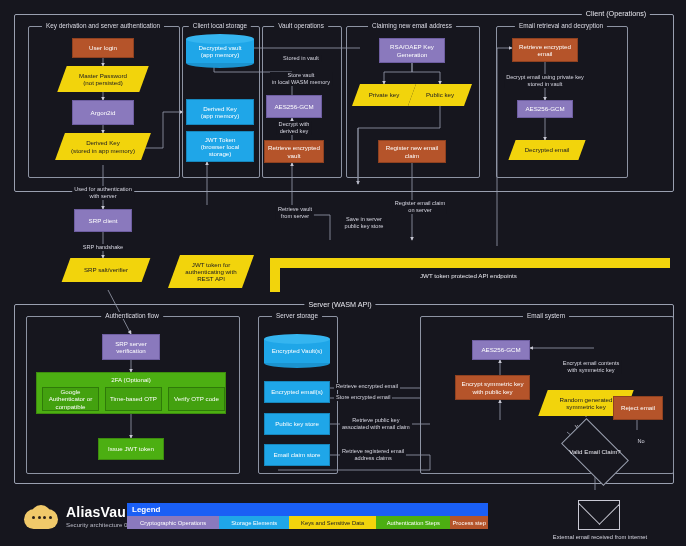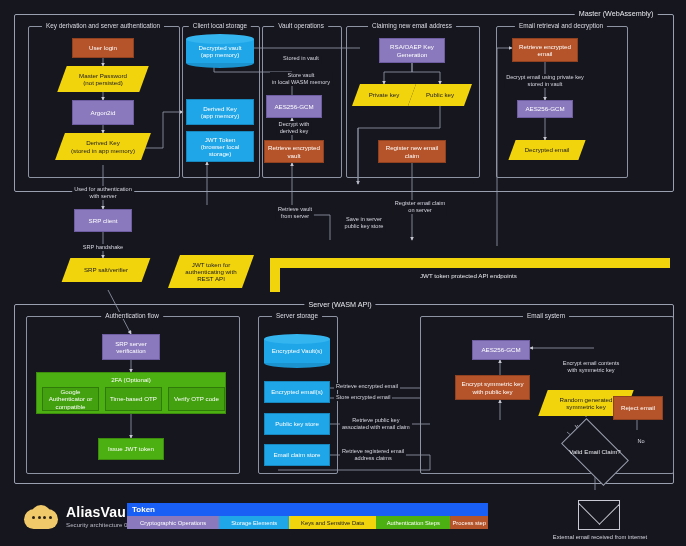--- a/index.html
+++ b/index.html
@@ -160,21 +160,21 @@
 
     <g stroke="#9aa0b0" stroke-width="0.8" fill="none">
       <path d="M292,185 L292,205"></path>
       <path d="M330,240 L330,215 L292,215"></path>
       <path d="M358,184 L358,128"></path>
       <path d="M430,455 L430,470 L278,470"></path>
     </g>
   </svg>
 
   <div class="zone" style="left:14px;top:14px;width:658px;height:176px;"></div>
-  <div class="zone-title" style="left:616px;top:9px;">Master (WebAssembly)</div>
+  <div class="zone-title" style="left:616px;top:9px;">Client (Operations)</div>
 
   <div class="sub" style="left:28px;top:26px;width:150px;height:150px;"></div>
   <div class="sub-title" style="left:103px;top:22px;">Key derivation and server authentication</div>
 
   <div class="node n-proc" style="left:72px;top:38px;width:62px;height:20px;">User login</div>
 
   <div class="skew-wrap" style="left:62px;top:66px;width:82px;height:26px;">
     <div class="skew-bg"></div>
     <div class="skew-txt" style="white-space:pre-line;">Master Password
 (not persisted)</div>
@@ -353,21 +353,21 @@
         <i></i>
         <i></i>
     </div>
   </div>
   <div class="brand">
     <div class="brand-name">AliasVault</div>
     <div class="brand-sub">Security architecture 0.6.0</div>
   </div>
 
   <div class="legend">
-    <div class="legend-head">Token</div>
+    <div class="legend-head">Legend</div>
     <div class="legend-row" id="legend-row">
         <div class="legend-cell" style="background: rgb(138, 121, 189); color: rgb(255, 255, 255); width: 103px;">Cryptographic Operations</div>
         <div class="legend-cell" style="background: rgb(31, 166, 232); color: rgb(255, 255, 255); width: 78px;">Storage Elements</div>
         <div class="legend-cell" style="background: rgb(242, 212, 12); color: rgb(26, 26, 34); width: 97px;">Keys and Sensitive Data</div>
         <div class="legend-cell" style="background: rgb(76, 175, 18); color: rgb(255, 255, 255); width: 83px;">Authentication Steps</div>
         <div class="legend-cell" style="background: rgb(181, 84, 42); color: rgb(255, 255, 255); flex: 1 1 0%;">Process step</div>
       </div>
   </div>
 
   <div class="mail">

